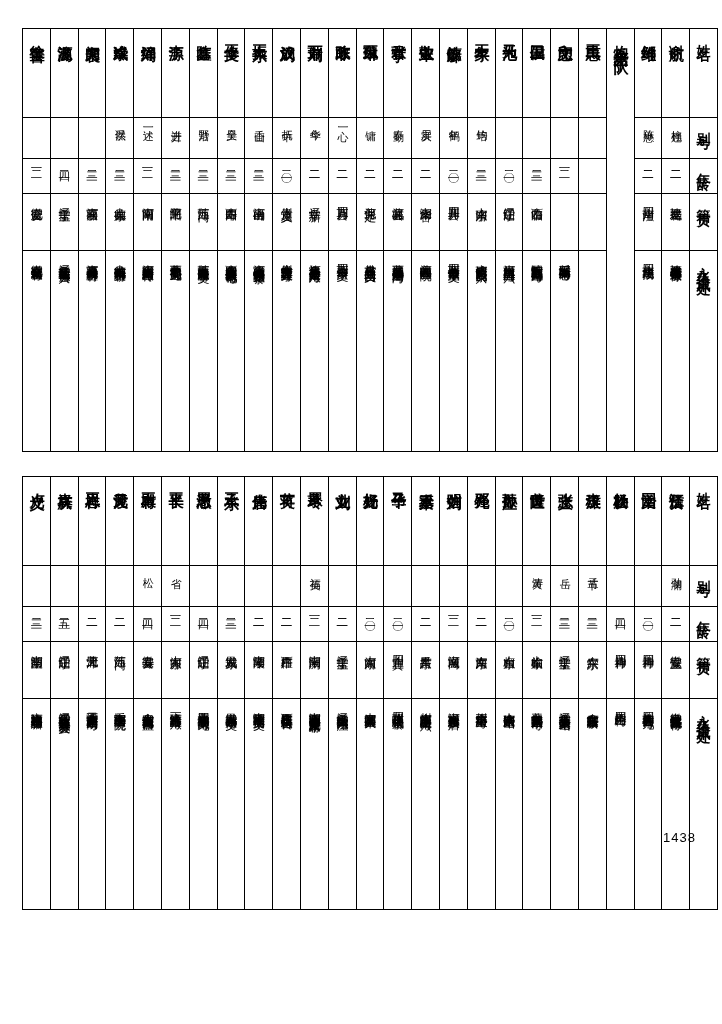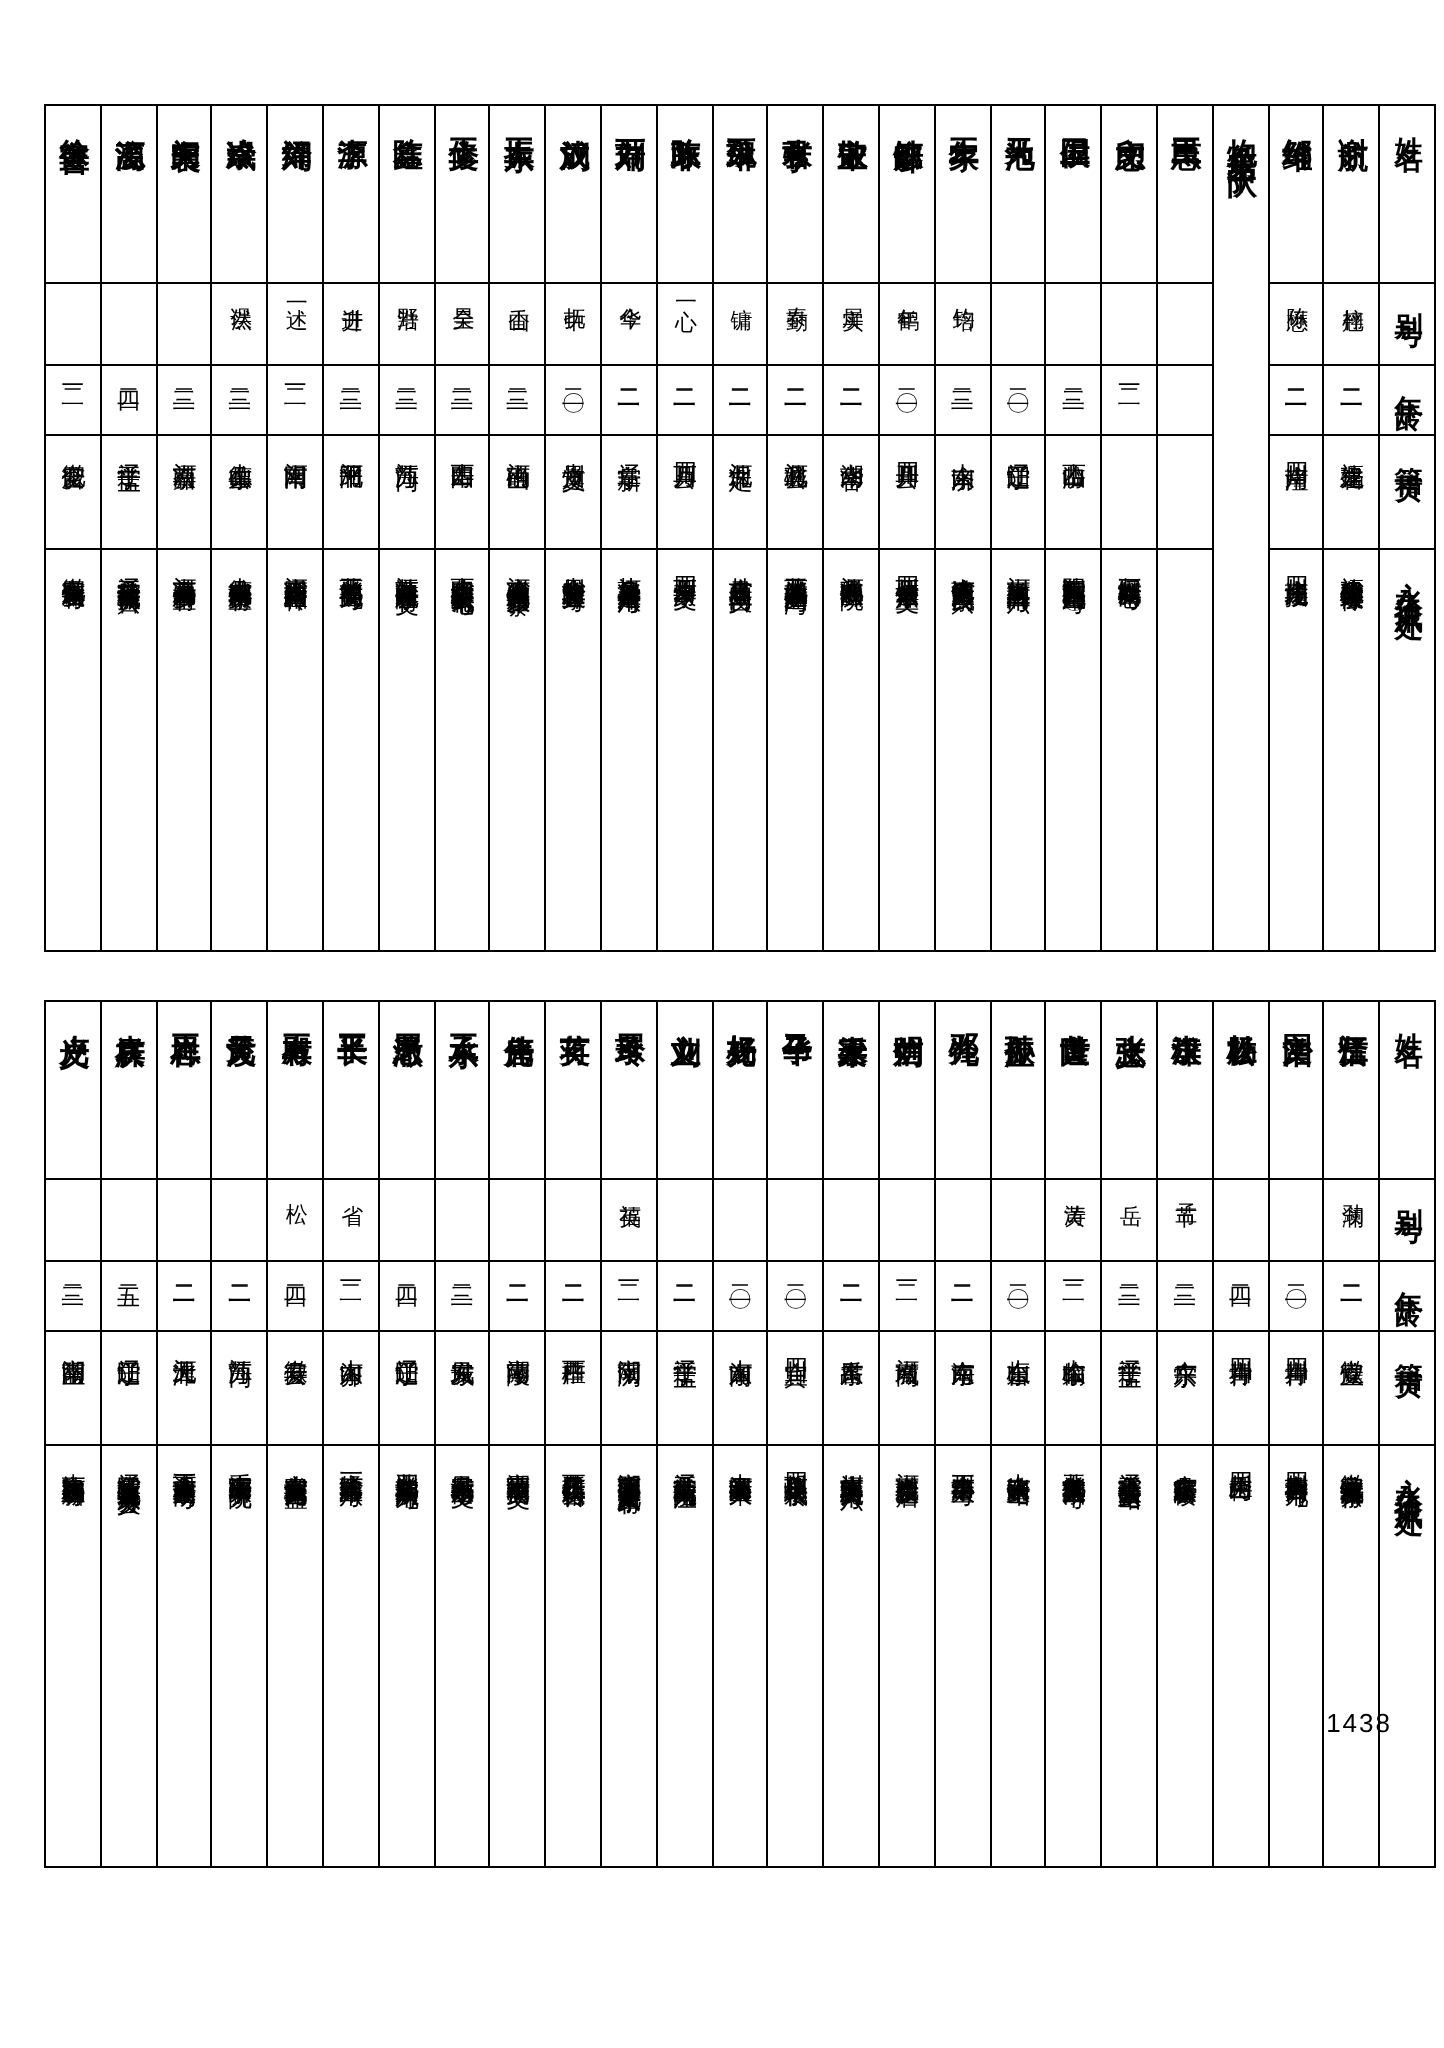--- a/index.html
+++ b/index.html
@@ -15,21 +15,20 @@
     position: relative;
     overflow: hidden;
   }
 
   .page {
     position: relative;
     width: 722px;
     height: 859px;
     box-sizing: border-box;
     padding: 28px 4px 10px 22px;
-    margin-top: 24px;
   }
 
   
   .roster {
     border-collapse: collapse;
     table-layout: fixed;
     width: 100%;
     border: 1.6px solid #000;
   }
   .roster td {

